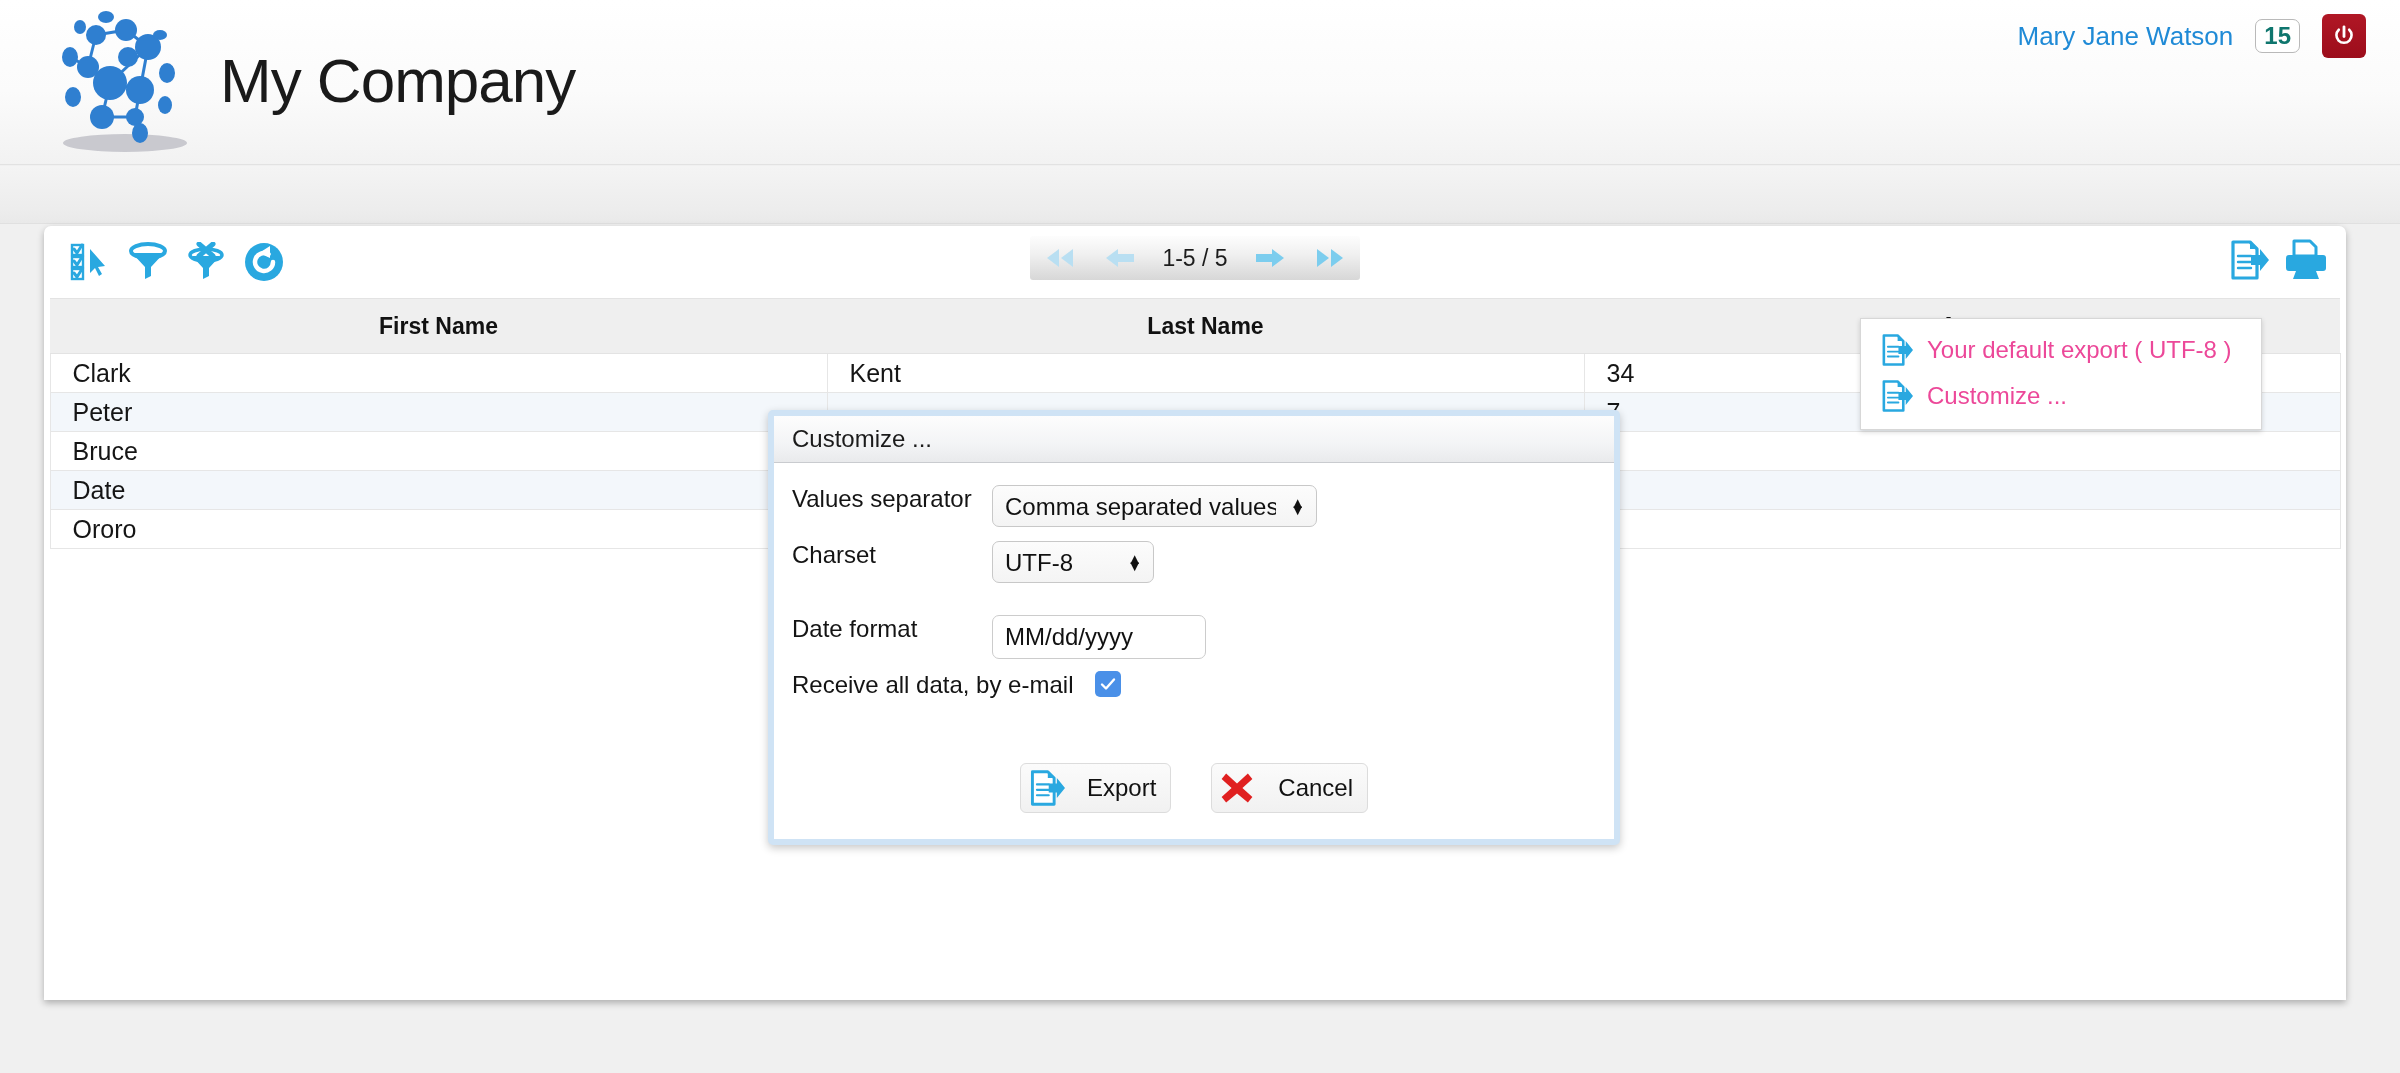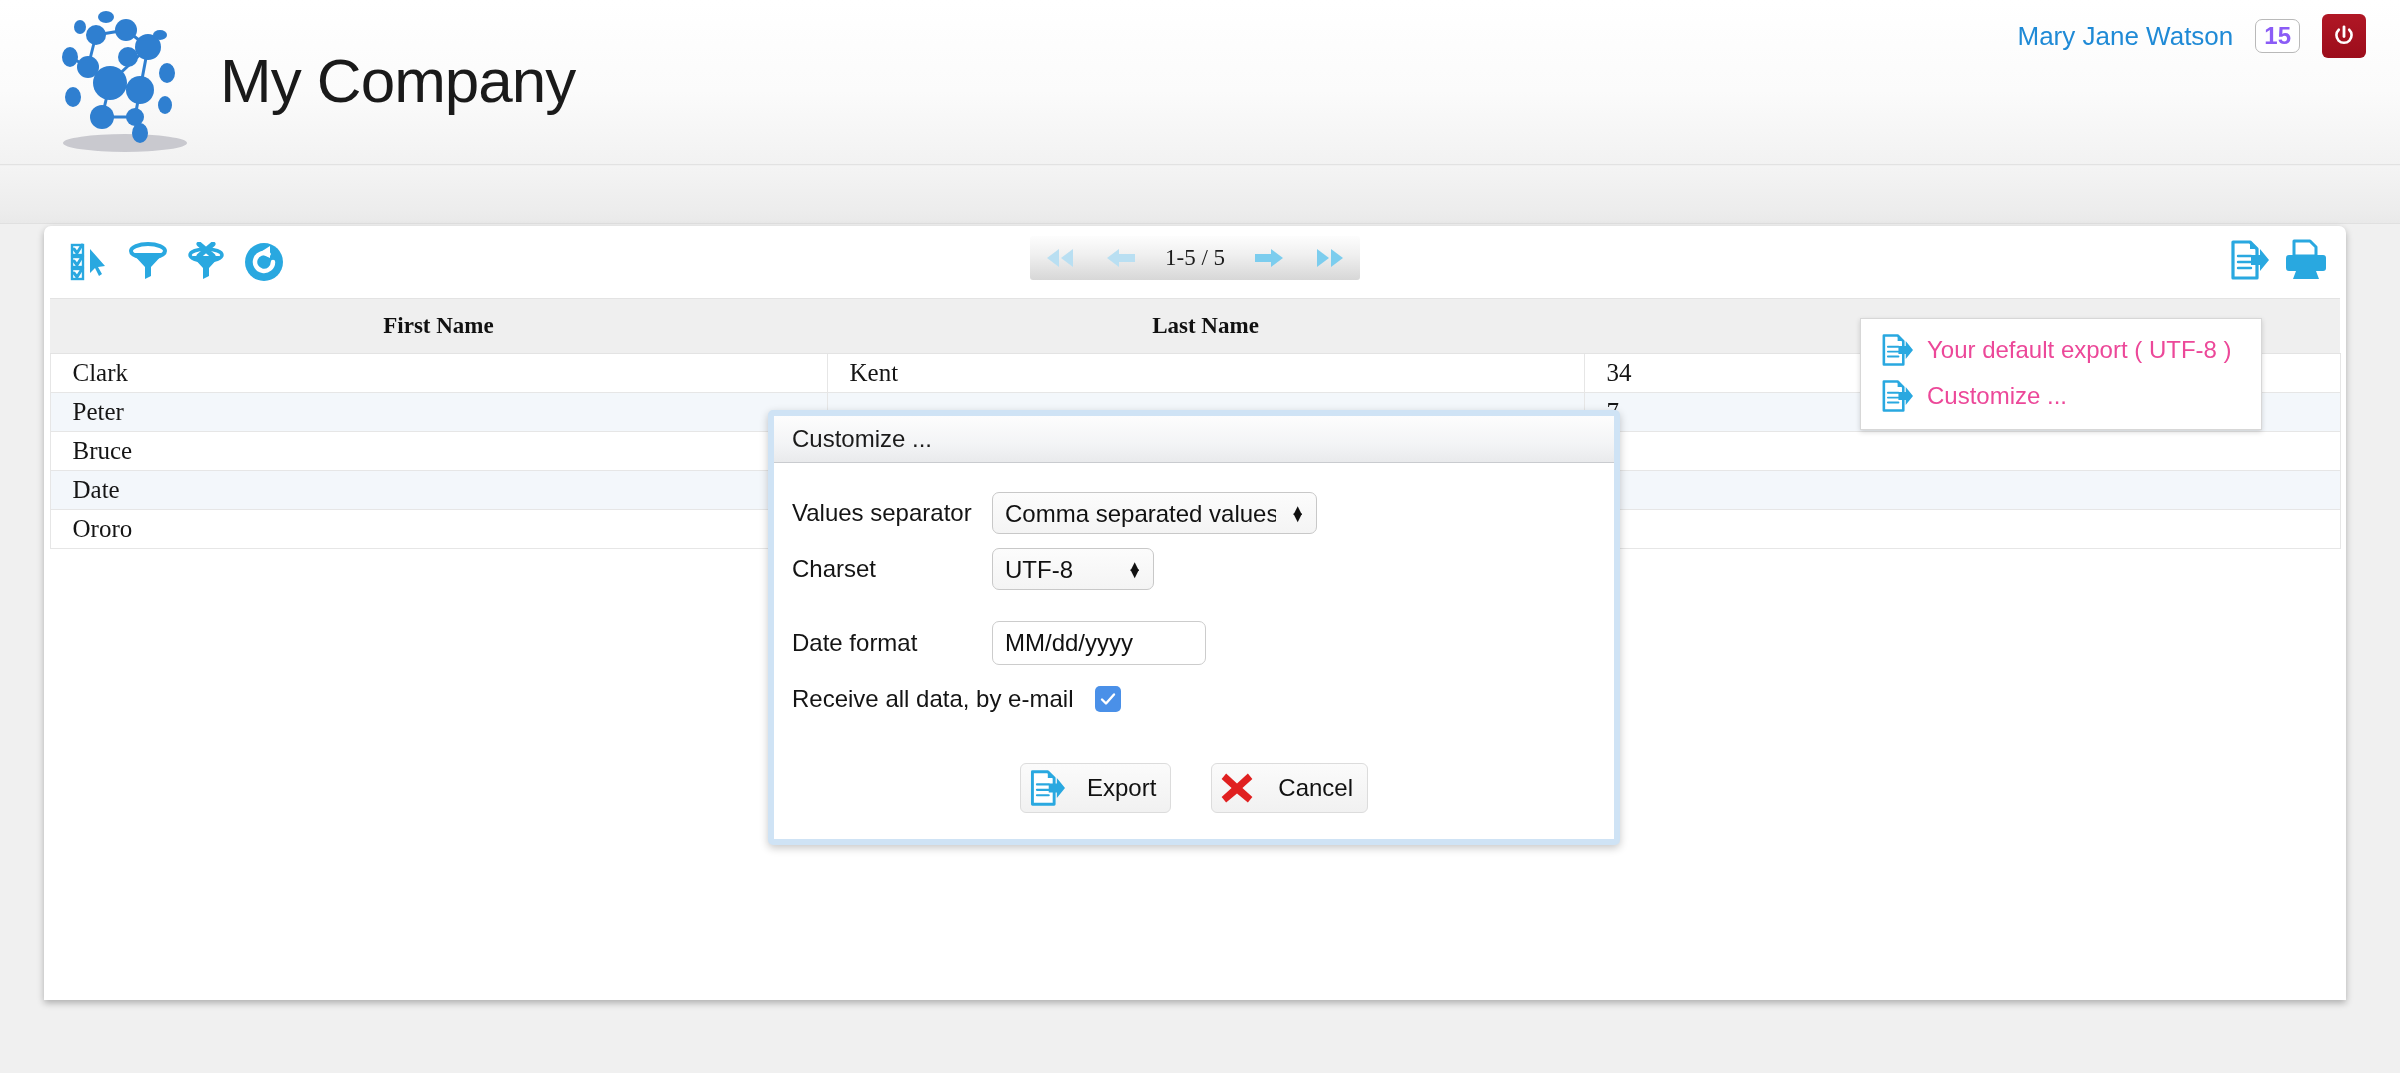--- a/index.html
+++ b/index.html
@@ -57,21 +57,21 @@
   #user-badge {
     display: inline-flex;
     align-items: center;
     justify-content: center;
     min-width: 44px;
     height: 34px;
     padding: 0 8px;
     border: 1px solid #b9b9b9;
     border-radius: 7px;
     background: #ffffff;
-    color: #8b5cf6;
+    color: #0f766e;
     font-size: 24px;
     font-weight: bold;
     box-sizing: border-box;
   }
   #logout-button {
     width: 44px; height: 44px;
     border-radius: 6px;
     background: linear-gradient(to bottom, #b01725 0%, #9c0d1b 100%);
     display: flex;
     align-items: center;
@@ -94,21 +94,20 @@
 
   
   #panel {
     position: absolute;
     left: 44px; top: 226px;
     width: 2302px;
     height: 774px;
     background: #ffffff;
     border-radius: 7px 7px 0 0;
     box-shadow: 0 3px 7px rgba(0,0,0,0.28);
-    font-family: Liberation Serif, serif;
   }
 
   
   #panel-toolbar {
     position: relative;
     height: 72px;
   }
   #left-tools {
     position: absolute;
     left: 24px; top: 14px;
@@ -234,21 +233,21 @@
     padding-left: 18px;
     font-size: 24px;
     color: #1b1b1b;
     cursor: move;
   }
   #dialog-body {
     padding: 22px 18px 26px 18px;
   }
   .form-row {
     display: flex;
-    align-items: center;
+    align-items: flex-start;
     min-height: 56px;
   }
   .form-label {
     width: 200px;
     font-size: 24px;
     color: #141414;
     white-space: nowrap;
   }
   .sel {
     -webkit-appearance: none;

